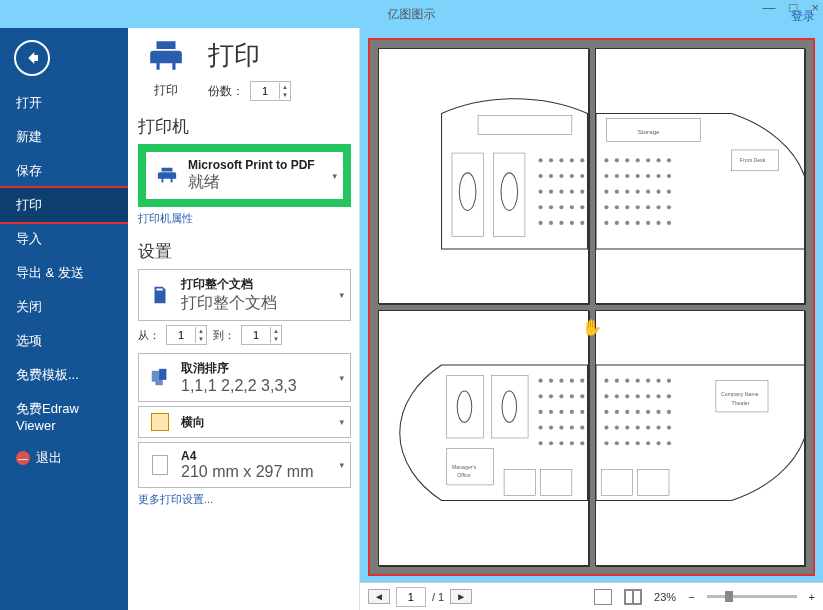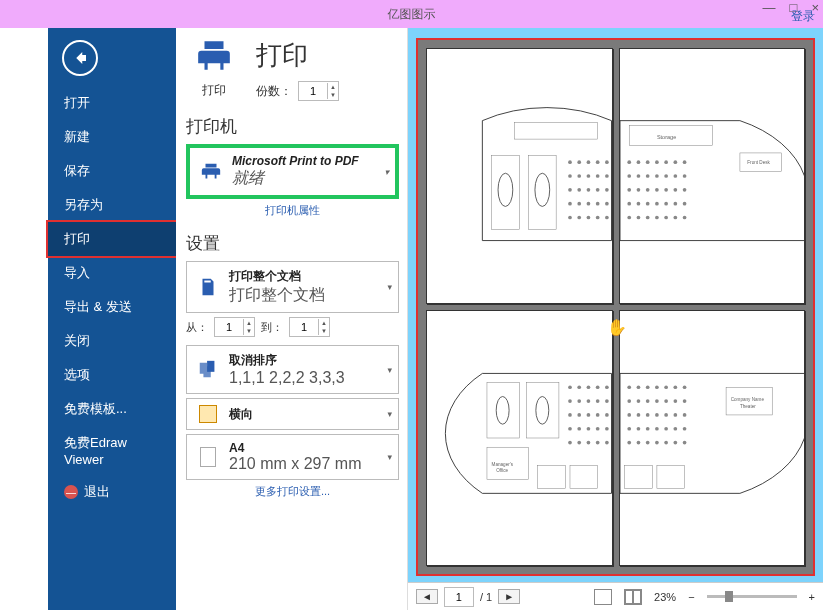--- a/index.html
+++ b/index.html
@@ -1,25 +1,25 @@
 <!DOCTYPE html>
 <html><head>
 <meta charset="utf-8">
 <style>
 * { box-sizing: border-box; margin: 0; padding: 0; font-family: "Microsoft YaHei", sans-serif; }
 body { width: 823px; height: 610px; overflow: hidden; background: #fff; display: flex; flex-direction: column; }
 
-.titlebar { height: 28px; background: #f0abfc; display: flex; align-items: center; position: relative; border-bottom: 0; }
+.titlebar { height: 28px; background: #7dd3fc; display: flex; align-items: center; position: relative; border-bottom: 0; }
 .titlebar .title { position: absolute; left: 50%; transform: translateX(-50%); font-size: 12px; color: #555; }
 .titlebar .win-controls { position: absolute; right: 4px; top: 0; display: flex; gap: 14px; }
 .titlebar .win-controls span { font-size: 13px; color: #555; cursor: pointer; }
 
 .main { flex: 1; display: flex; min-height: 0; }
 
-.sidebar { width: 128px; background: #145394; color: #fff; display: flex; flex-direction: column; padding-top: 6px; margin-left: 48px; }
+.sidebar { width: 128px; background: #145394; color: #fff; display: flex; flex-direction: column; padding-top: 6px; }
 .back-btn { width: 36px; height: 36px; border: 2px solid #fff; border-radius: 50%; margin: 6px 0 10px 14px; display: flex; align-items: center; justify-content: center; cursor: pointer; }
 .back-btn svg { width: 18px; height: 18px; fill: #fff; }
 .nav-item { padding: 8px 16px; font-size: 13px; cursor: pointer; }
 .nav-item.selected { background: #0e3f70; border: 2px solid #e03030; margin: -2px; }
 .nav-item.exit { display: flex; align-items: center; gap: 6px; }
 .exit-icon { width: 14px; height: 14px; background: #d9534f; border-radius: 50%; display: inline-flex; align-items: center; justify-content: center; color: #fff; font-size: 10px; }
 
 .center { width: 232px; background: #fff; padding: 10px 8px 10px 10px; border-right: 1px solid #ddd; overflow: hidden; }
 .print-header { display: flex; align-items: flex-start; gap: 14px; margin-bottom: 8px; }
 .print-icon-box { width: 56px; text-align: center; }
@@ -28,28 +28,28 @@
 .print-title { font-size: 26px; color: #333; }
 .copies-row { display: flex; align-items: center; gap: 6px; font-size: 12px; color: #333; margin-top: 8px; }
 .spinner { display: flex; align-items: center; border: 1px solid #bbb; height: 20px; }
 .spinner input { width: 28px; border: none; text-align: center; font-size: 11px; outline: none; }
 .spinner .arrows { display: flex; flex-direction: column; border-left: 1px solid #bbb; }
 .spinner .arrows span { font-size: 6px; line-height: 8px; padding: 0 2px; cursor: pointer; color: #555; }
 
 .section-label { font-size: 17px; color: #333; margin: 14px 0 6px 0; }
 
 .option-box { border: 1px solid #bbb; padding: 6px 8px; display: flex; align-items: center; gap: 8px; cursor: pointer; background: #fff; position: relative; margin-bottom: 4px; }
-.option-box.red-outline { border: 4px solid #22c55e; font-style: italic; }
+.option-box.red-outline { border: 8px solid #22c55e; }
 .option-box .icon-slot { width: 26px; display: flex; justify-content: center; }
 .option-box .icon-slot svg { width: 22px; height: 22px; fill: #2a5db0; }
 .option-box .texts .t1 { font-size: 12px; font-weight: bold; color: #222; }
 .option-box .texts .t2 { font-size: 16px; color: #555; }
 .option-box .drop { position: absolute; right: 6px; top: 50%; transform: translateY(-50%); font-size: 9px; color: #666; }
 
-.link-row { text-align: center; font-size: 11px; color: #2a5db0; cursor: pointer; margin-bottom: 4px; }
+.link-row { text-align: left; font-size: 11px; color: #2a5db0; cursor: pointer; margin-bottom: 4px; }
 
 .from-to { display: flex; align-items: center; gap: 6px; font-size: 11px; color: #333; margin: 4px 0 8px 0; }
 
 .orient-icon { width: 18px; height: 18px; border: 1px solid #c80; background: #ffe8b0; }
 .page-icon { width: 16px; height: 20px; border: 1px solid #aaa; }
 .collate-icon svg { width: 22px; height: 22px; fill: #2a5db0; }
 .pages-icon svg { width: 22px; height: 22px; fill: #2a5db0; }
 
 .preview { flex: 1; background: #7dd3fc; display: flex; flex-direction: column; position: relative; }
 .preview-canvas { flex: 1; margin: 10px 8px 6px 8px; border: 2px solid #e03030; background: #7a7a7a; padding: 8px; display: grid; grid-template-columns: 1fr 1fr; grid-template-rows: 1fr 1fr; gap: 6px; position: relative; }
@@ -83,21 +83,20 @@
 
   <div class="sidebar">
     <div class="back-btn">
       <svg viewBox="0 0 24 24">
           <path d="M15 4l-8 8 8 8v-4h5v-8h-5z"></path>
         </svg>
     </div>
     <div class="nav-item">打开</div>
     <div class="nav-item">新建</div>
     <div class="nav-item">保存</div>
-    <div class="nav-item">另存为</div>
     <div class="nav-item selected">打印</div>
     <div class="nav-item">导入</div>
     <div class="nav-item">导出 &amp; 发送</div>
     <div class="nav-item">关闭</div>
     <div class="nav-item">选项</div>
     <div class="nav-item">免费模板...</div>
     <div class="nav-item">免费Edraw Viewer</div>
     <div class="nav-item exit">
       <span class="exit-icon">—</span>
       <span>退出</span>

